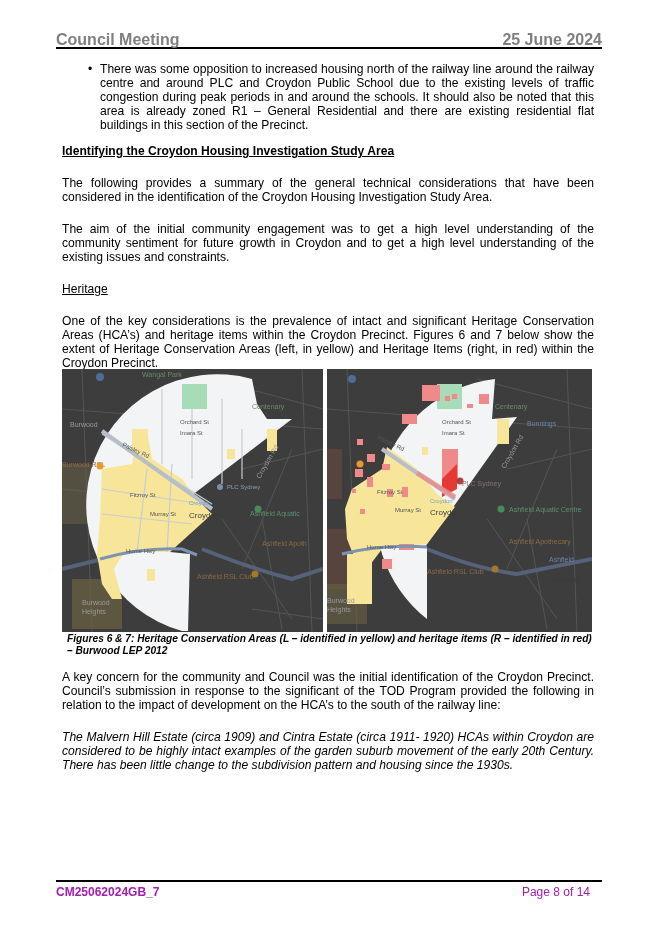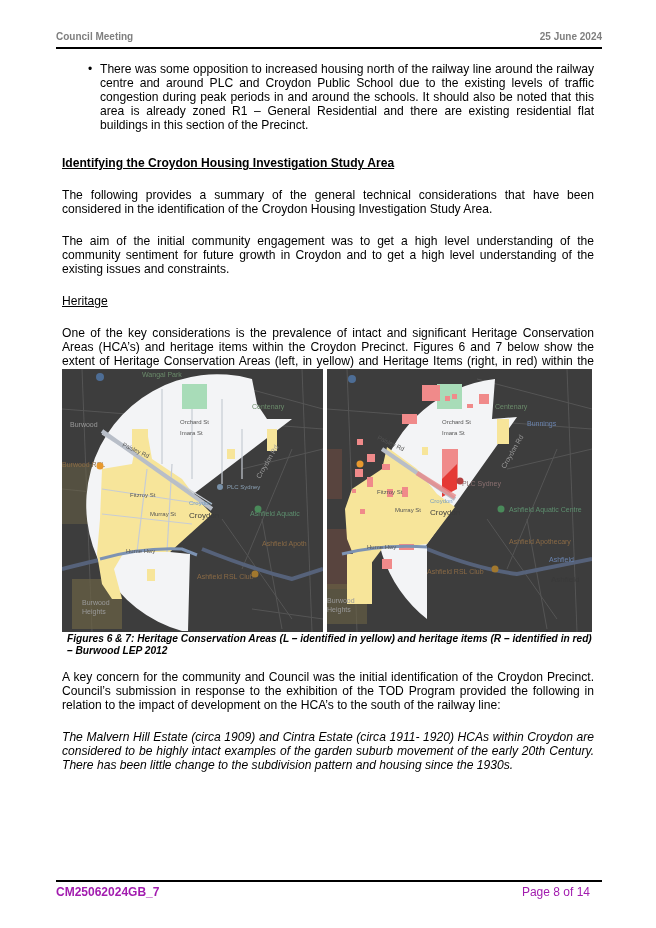--- a/index.html
+++ b/index.html
@@ -1,19 +1,19 @@
 <!DOCTYPE html>
 <html><head>
 <meta charset="utf-8">
 <style>
   html, body { margin: 0; padding: 0; background: #ffffff; }
   body { width: 656px; height: 928px; position: relative; overflow: hidden;
          font-family: "Liberation Sans", sans-serif; color: #000; }
   .page-header { position: absolute; left: 56px; top: 30px; width: 546px; height: 17px;
-         border-bottom: 2px solid #000; font-weight: bold; font-size: 10px; color: #7f7f7f; }
+         border-bottom: 2px solid #000; font-weight: bold; font-size: 16px; color: #7f7f7f; }
   .page-header .left { position: absolute; left: 0; top: 1px; }
   .page-header .right { position: absolute; right: 0; top: 1px; }
   .content { position: absolute; left: 62px; top: 62px; width: 532px; font-size: 12.1px; line-height: 14px; }
   .bullet-item { position: relative; padding-left: 38px; text-align: justify; margin: 0; }
   .bullet-item .dot { position: absolute; left: 26px; top: 0; font-size: 12px; }
   p { margin: 0; text-align: justify; }
   .heading { font-weight: bold; text-decoration: underline; }
   .sub-heading { text-decoration: underline; }
   .mt20 { margin-top: 18px; }
   .italic { font-style: italic; }
@@ -37,21 +37,21 @@
   <span class="left">Council Meeting</span>
   <span class="right">25 June 2024</span>
 </div>
 
 <div class="content">
   <div class="bullet-item">
     <span class="dot">•</span>
     <span>There was some opposition to increased housing north of the railway line around the railway centre and around PLC and Croydon Public School due to the existing levels of traffic congestion during peak periods in and around the schools. It should also be noted that this area is already zoned R1 – General Residential and there are existing residential flat buildings in this section of the Precinct.</span>
   </div>
 
-  <p class="heading" style="margin-top:24px">Identifying the Croydon Housing Investigation Study Area</p>
+  <p class="heading" style="margin-top:12px">Identifying the Croydon Housing Investigation Study Area</p>
   <p class="mt20">The following provides a summary of the general technical considerations that have been considered in the identification of the Croydon Housing Investigation Study Area.</p>
   <p class="mt20">The aim of the initial community engagement was to get a high level understanding of the community sentiment for future growth in Croydon and to get a high level understanding of the existing issues and constraints.</p>
   <p class="sub-heading mt20">Heritage</p>
   <p class="mt20">One of the key considerations is the prevalence of intact and significant Heritage Conservation Areas (HCA’s) and heritage items within the Croydon Precinct. Figures 6 and 7 below show the extent of Heritage Conservation Areas (left, in yellow) and Heritage Items (right, in red) within the Croydon Precinct.</p>
 </div>
 
 <div class="figure">
 
   <div class="map left">
     <svg width="261" height="263" viewBox="0 0 261 263">
@@ -206,20 +206,20 @@
       <circle cx="174" cy="140" r="3.5" fill="#4a8a5a"></circle>
       <circle cx="168" cy="200" r="3.5" fill="#a2782e"></circle>
       <circle cx="133" cy="112" r="3.5" fill="#b04040"></circle>
     </svg>
   </div>
 </div>
 
 <div class="caption">Figures 6 &amp; 7: Heritage Conservation Areas (L – identified in yellow) and heritage items (R – identified in red) – Burwood LEP 2012</div>
 
 <div class="body2">
-  <p>A key concern for the community and Council was the initial identification of the Croydon Precinct. Council’s submission in response to the exhibition of the TOD Program provided the following in relation to the impact of development on the HCA’s to the south of the railway line:</p>
+  <p>A key concern for the community and Council was the initial identification of the Croydon Precinct. Council’s submission in response to the significant of the TOD Program provided the following in relation to the impact of development on the HCA’s to the south of the railway line:</p>
   <p class="italic mt20">The Malvern Hill Estate (circa 1909) and Cintra Estate (circa 1911- 1920) HCAs within Croydon are considered to be highly intact examples of the garden suburb movement of the early 20th Century. There has been little change to the subdivision pattern and housing since the 1930s.</p>
 </div>
 
 <div class="page-footer">
   <span class="left">CM25062024GB_7</span>
   <span class="right">Page 8 of 14</span>
 </div>
 
 </body></html>

